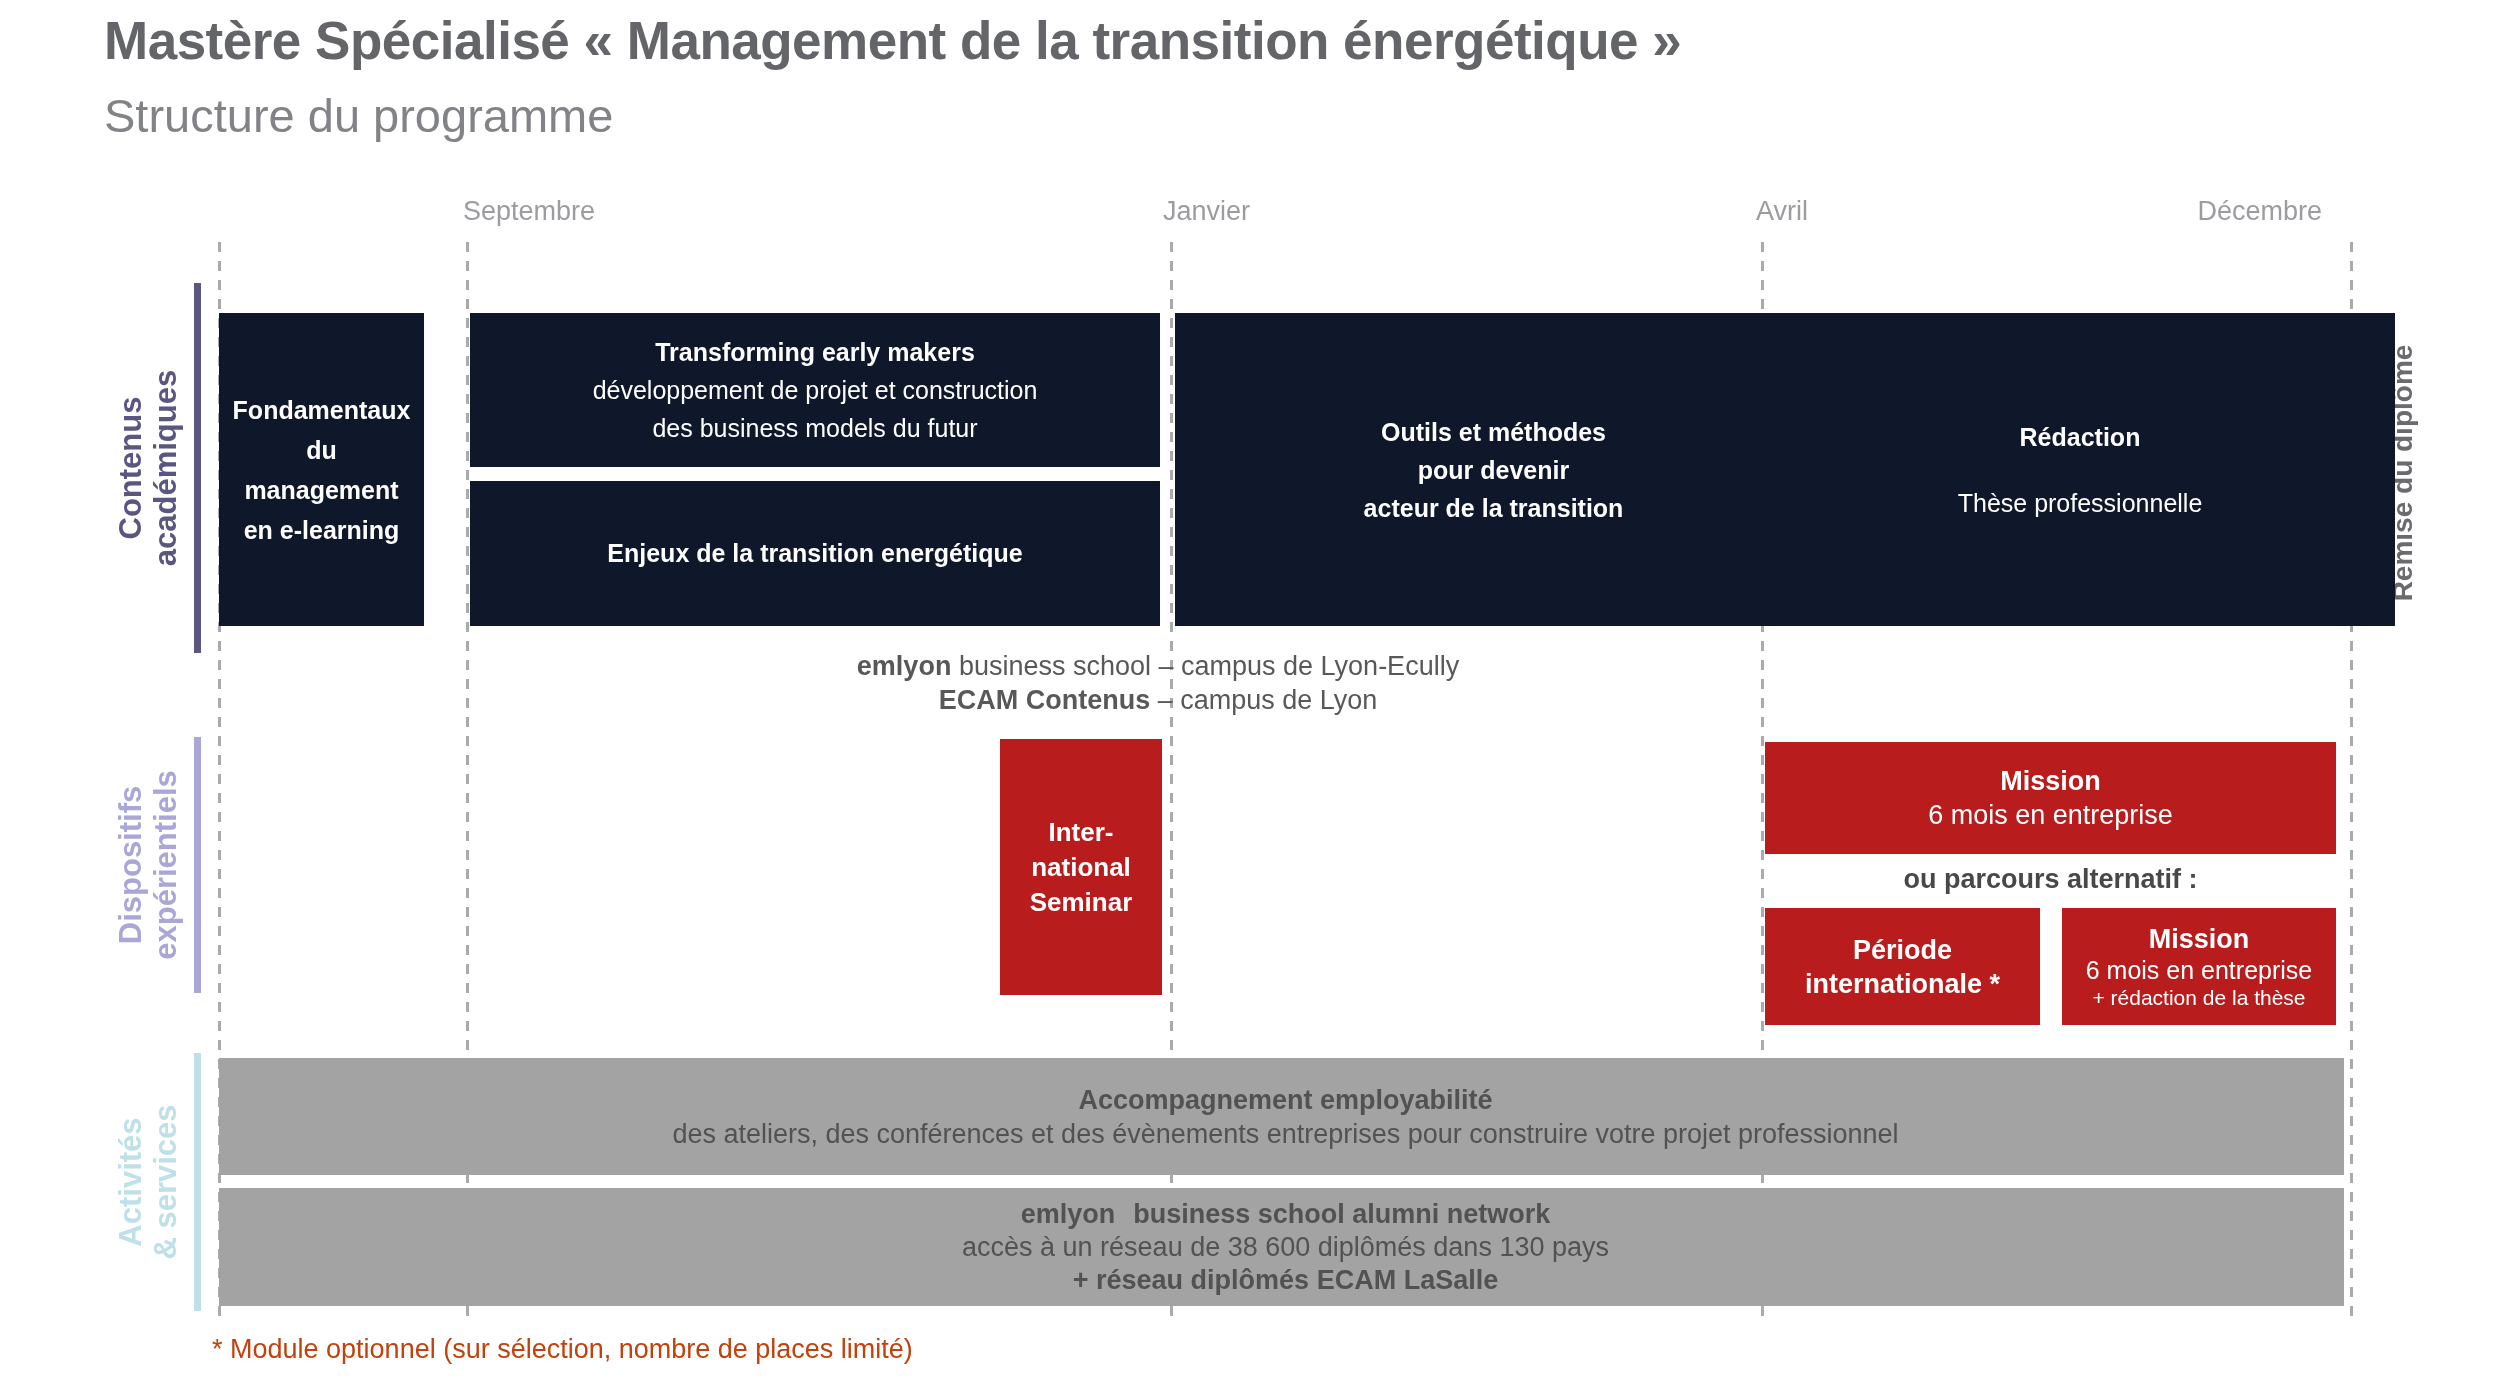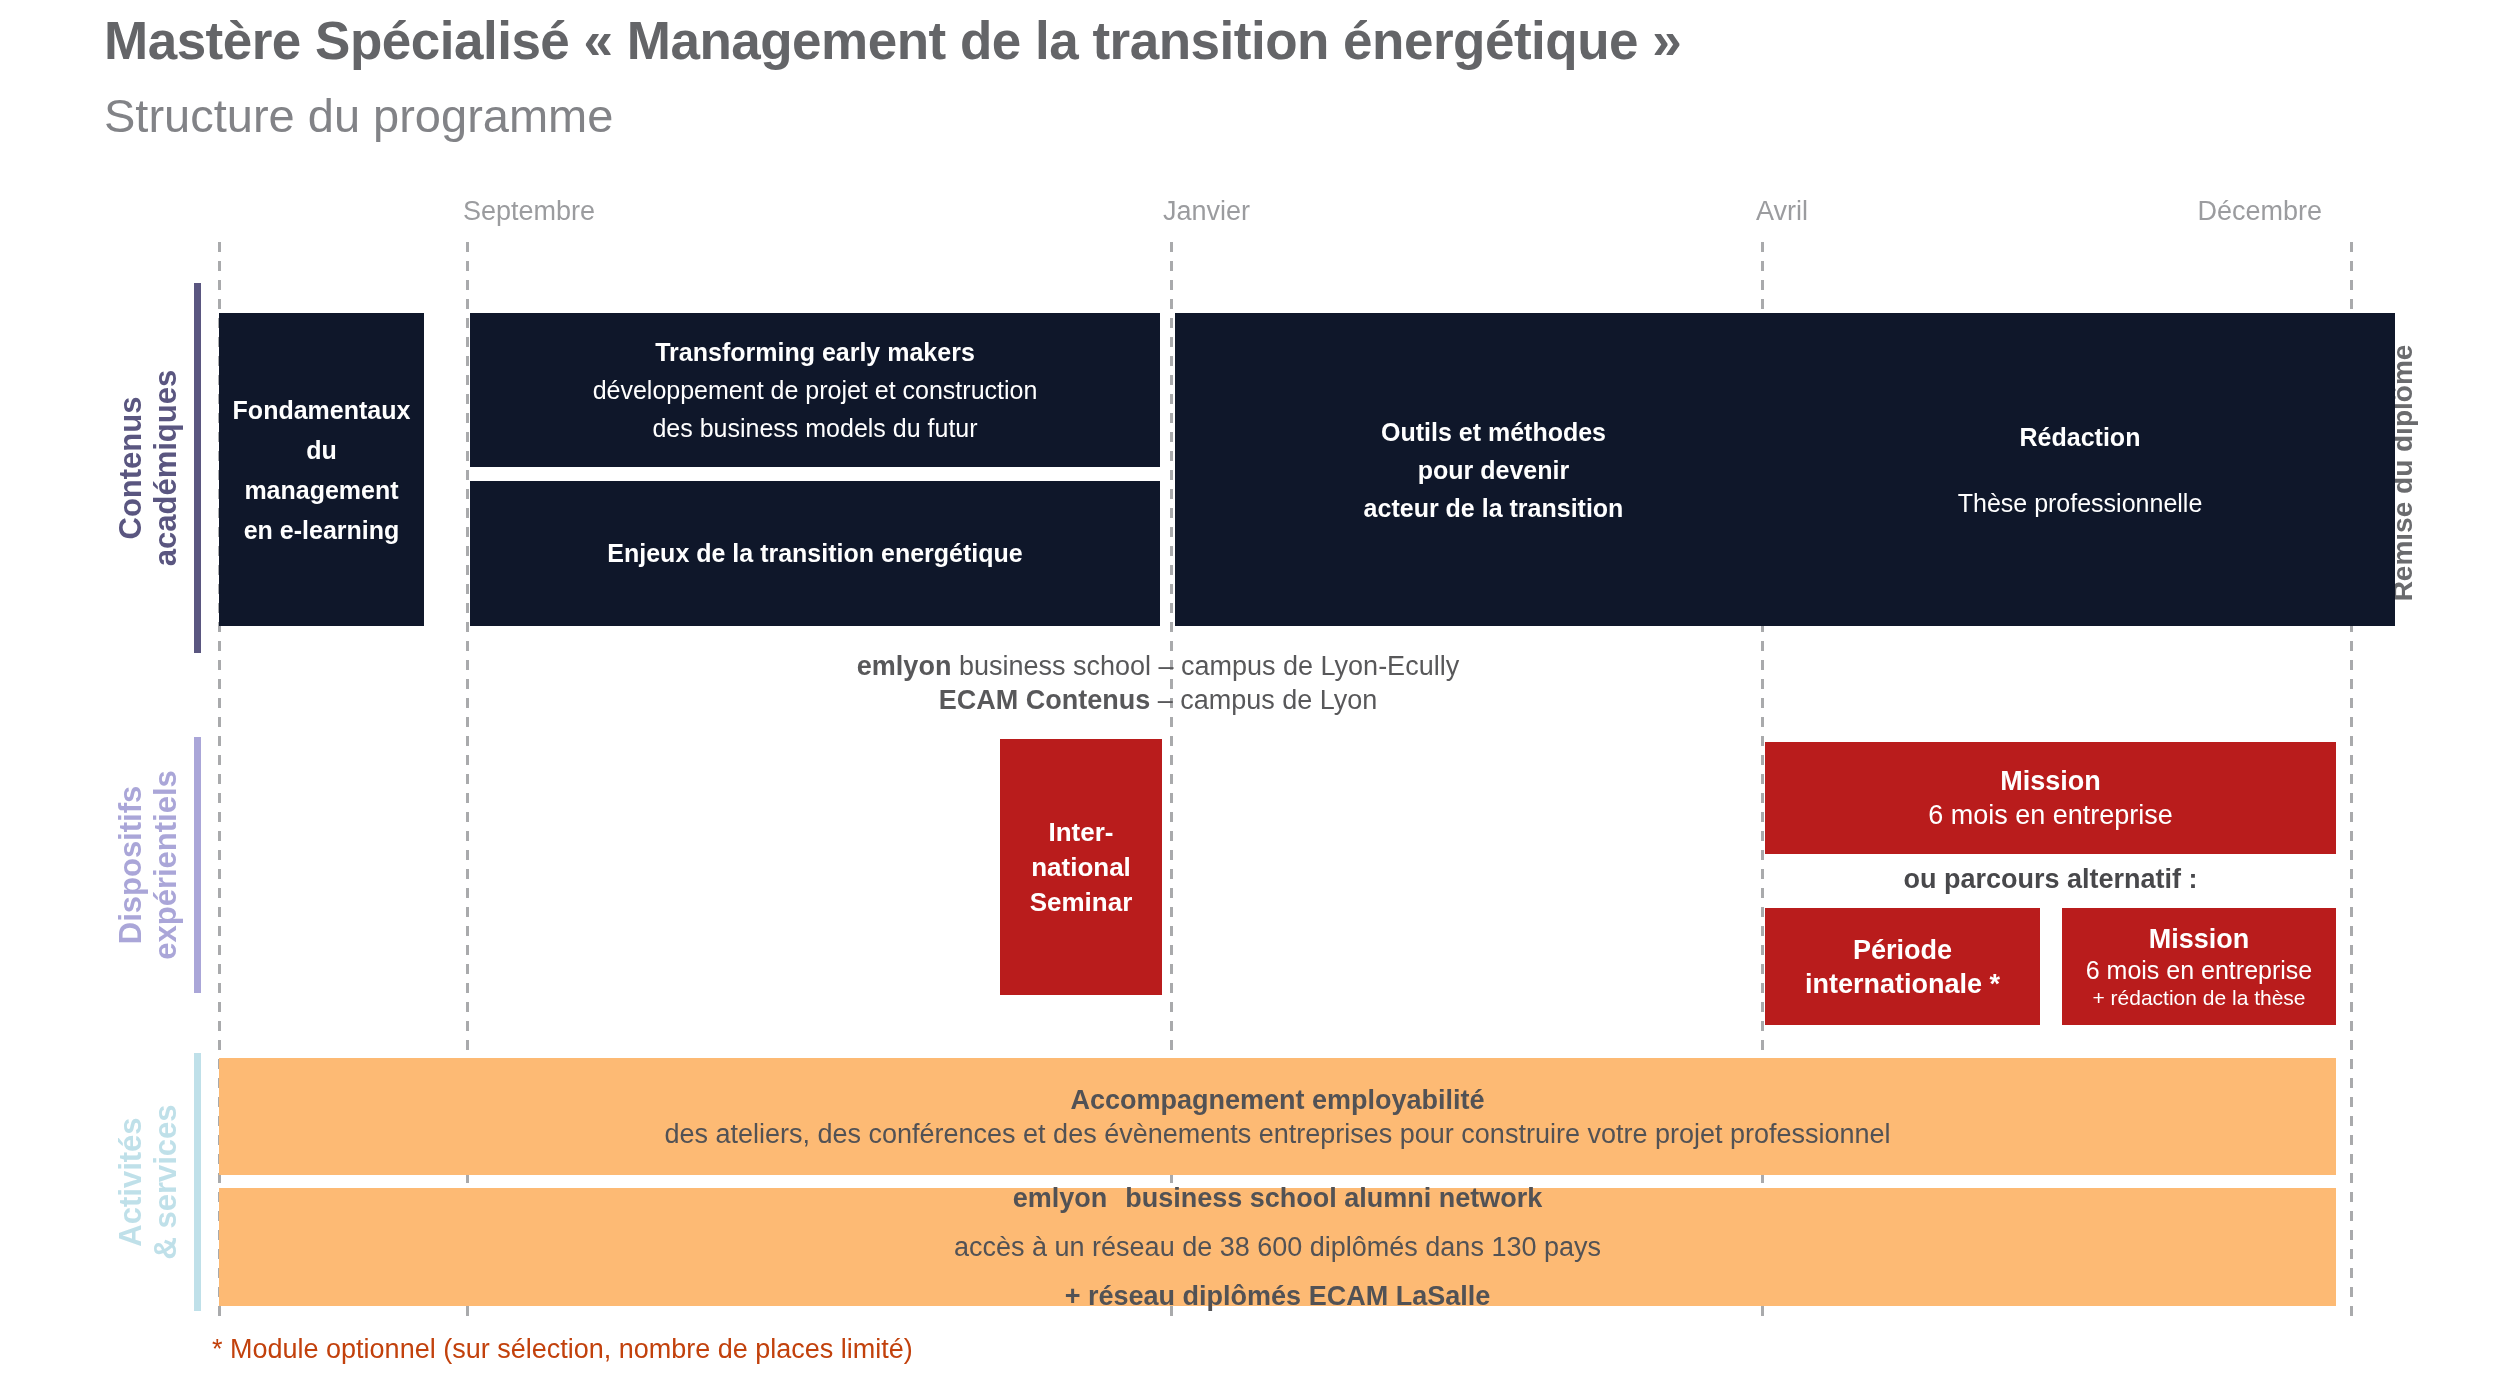--- a/index.html
+++ b/index.html
@@ -32,41 +32,41 @@
   .vl-academic{left:-51px;top:432px;color:#5a5680;}
   .vl-exp{left:-51px;top:829px;color:#aaa6d8;}
   .vl-serv{left:-51px;top:1146px;color:#bfe0e9;}
   .vl-diploma{left:2203px;top:456px;width:400px;height:34px;transform:rotate(-90deg);
     text-align:center;font-size:28px;font-weight:bold;color:#6a6b6e;line-height:34px;}
   
   .box{display:flex;flex-direction:column;align-items:center;justify-content:center;
     text-align:center;color:#ffffff;}
   .dark{background:#0f172a;}
   .lav{background:#b91c1c;}
-  .tealbar{background:#fdba74;color:#525255;}
+  .tealbar{background:#a3a3a3;color:#525255;padding-left:8px;}
   .b-fund{left:219px;top:313px;width:205px;height:313px;font-size:25px;line-height:40px;font-weight:bold;}
   .b-transf{left:470px;top:313px;width:690px;height:154px;font-size:25px;line-height:38px;}
   .b-enjeux{left:470px;top:481px;width:690px;height:145px;font-size:25px;font-weight:bold;}
   .b-outils{left:1175px;top:313px;width:573px;height:313px;font-size:25px;line-height:38px;font-weight:bold;padding-left:32px;}
   .b-redac{left:1765px;top:313px;width:630px;height:313px;font-size:25px;line-height:34px;}
   .b-redac .gap{height:32px;}
   .b-sem{left:1000px;top:739px;width:162px;height:256px;font-size:26px;line-height:35px;font-weight:bold;}
   .b-miss1{left:1765px;top:742px;width:571px;height:112px;font-size:27px;line-height:34px;}
   .b-periode{left:1765px;top:908px;width:275px;height:117px;font-size:27px;line-height:34px;font-weight:bold;}
   .b-miss2{left:2062px;top:908px;width:274px;height:117px;}
   .b-miss2 .l1{font-size:27px;line-height:32px;font-weight:bold;}
   .b-miss2 .l2{font-size:25px;line-height:30px;}
   .b-miss2 .l3{font-size:21px;line-height:26px;}
   .bold{font-weight:bold;}
   
   .campus{left:219px;top:649px;width:1878px;text-align:center;font-size:27px;line-height:34px;color:#58585a;}
   .alt-label{left:1765px;top:864px;width:571px;text-align:center;font-size:27px;font-weight:bold;color:#48484b;}
   
   .t-emp{left:219px;top:1058px;width:2117px;height:117px;font-size:27px;line-height:34px;}
-  .t-alumni{left:219px;top:1188px;width:2117px;height:118px;font-size:27px;line-height:33px;gap:16px;}
+  .t-alumni{left:219px;top:1188px;width:2117px;height:118px;font-size:27px;line-height:33px;}
   .t-alumni .sp{display:inline-block;width:18px;}
   .footnote{left:212px;top:1334px;font-size:27px;color:#c2410c;}
 </style>
 </head>
 <body>
 
 <div id="stage">
 
   <div class="abs subtitle">Structure du programme</div>
   <div class="abs title">Mastère Spécialisé « Management de la transition énergétique »</div>

